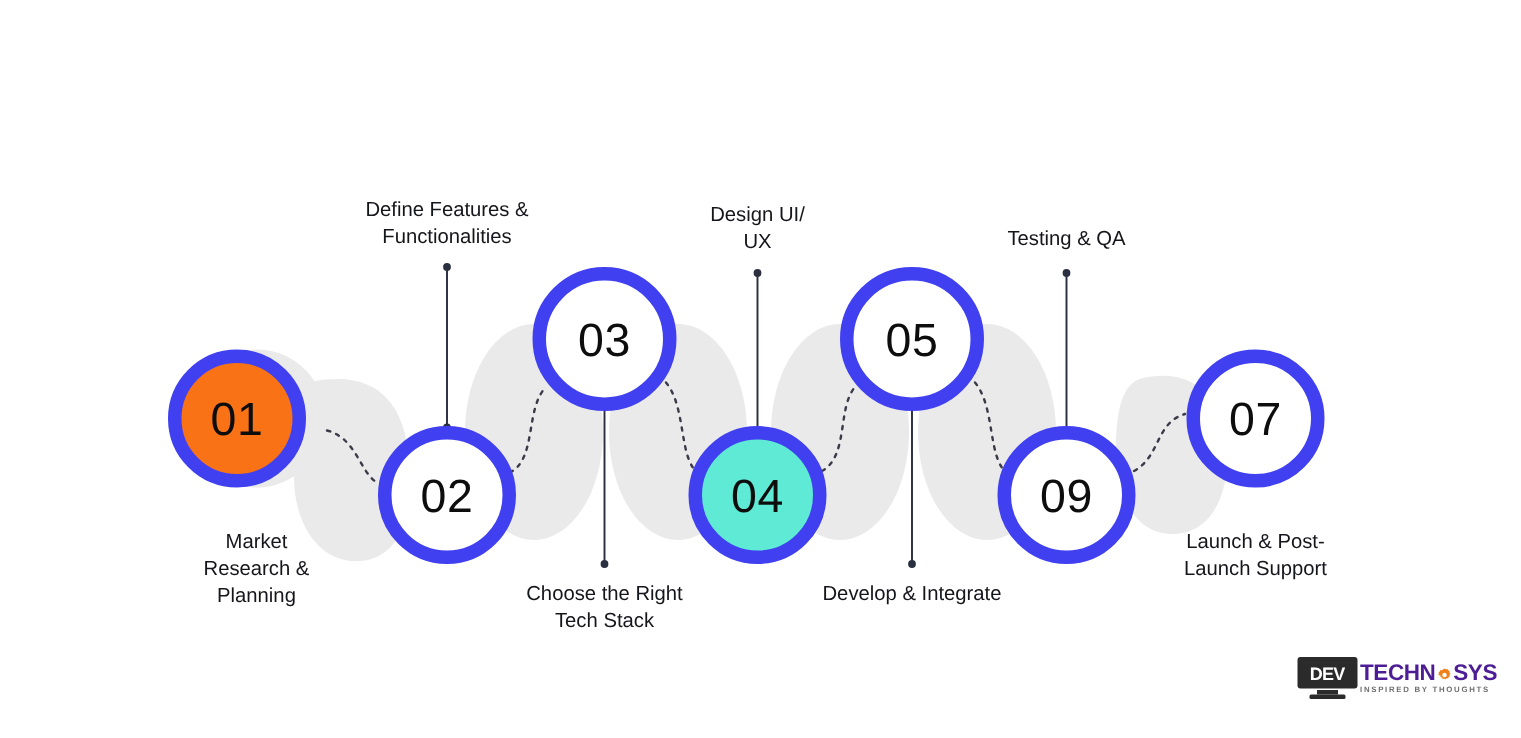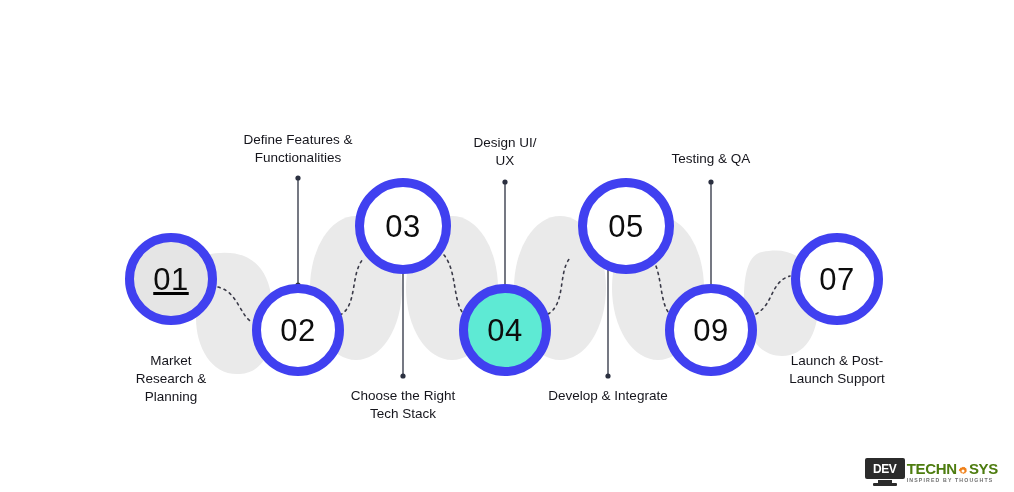--- a/index.html
+++ b/index.html
@@ -77,21 +77,21 @@
     color: #15151c;
     line-height: 1.35;
     white-space: pre-line;
   }
 
   
   #brand-logo {
     position: absolute;
     z-index: 6;
     right: 16px;
-    bottom: 6px;
+    bottom: 26px;
     display: flex;
     align-items: flex-end;
     height: 32px;
   }
   .logo-monitor {
     position: relative;
     width: 40px;
     height: 28px;
     margin-right: 2px;
   }
@@ -130,21 +130,21 @@
     flex-direction: column;
     justify-content: flex-end;
     padding-bottom: 3px;
   }
   .logo-word {
     display: flex;
     align-items: center;
     font-family: "Liberation Sans", sans-serif;
     font-size: 15px;
     font-weight: bold;
-    color: #4d7c0f;
+    color: #4c1d95;
     letter-spacing: -0.3px;
     line-height: 1;
   }
   .logo-gear {
     display: inline-block;
     width: 10px;
     height: 10px;
     margin: 0 1px;
   }
   .logo-tagline {
@@ -219,33 +219,33 @@
       </g>
       <g>
         <line x1="711" y1="182" x2="711" y2="288"></line>
         <circle cx="711" cy="182" r="2.6" stroke="none"></circle>
         <circle cx="711" cy="288" r="2.6" stroke="none"></circle>
       </g>
     </g>
   </svg>
 
   <div id="nodes-root">
-      <div class="step-node" style="left: 125px; top: 233px; width: 92px; height: 92px; background: #e5e5e5; border: 9px solid rgb(64, 64, 240); text-decoration: underline;">
+      <div class="step-node" style="left: 112px; top: 233px; width: 92px; height: 92px; background: #f97316; border: 9px solid rgb(64, 64, 240);">
         <span class="step-num">01</span>
       </div>
       <div class="step-node" style="left: 252px; top: 284px; width: 92px; height: 92px; background: rgb(255, 255, 255); border: 9px solid rgb(64, 64, 240);">
         <span class="step-num">02</span>
       </div>
       <div class="step-node" style="left: 355px; top: 178px; width: 96px; height: 96px; background: rgb(255, 255, 255); border: 9px solid rgb(64, 64, 240);">
         <span class="step-num">03</span>
       </div>
       <div class="step-node" style="left: 459px; top: 284px; width: 92px; height: 92px; background: #5eead4; border: 9px solid rgb(64, 64, 240);">
         <span class="step-num">04</span>
       </div>
-      <div class="step-node" style="left: 578px; top: 178px; width: 96px; height: 96px; background: rgb(255, 255, 255); border: 9px solid rgb(64, 64, 240);">
+      <div class="step-node" style="left: 560px; top: 178px; width: 96px; height: 96px; background: rgb(255, 255, 255); border: 9px solid rgb(64, 64, 240);">
         <span class="step-num">05</span>
       </div>
       <div class="step-node" style="left: 665px; top: 284px; width: 92px; height: 92px; background: rgb(255, 255, 255); border: 9px solid rgb(64, 64, 240);">
         <span class="step-num">09</span>
       </div>
       <div class="step-node" style="left: 791px; top: 233px; width: 92px; height: 92px; background: rgb(255, 255, 255); border: 9px solid rgb(64, 64, 240);">
         <span class="step-num">07</span>
       </div>
     </div>
 

